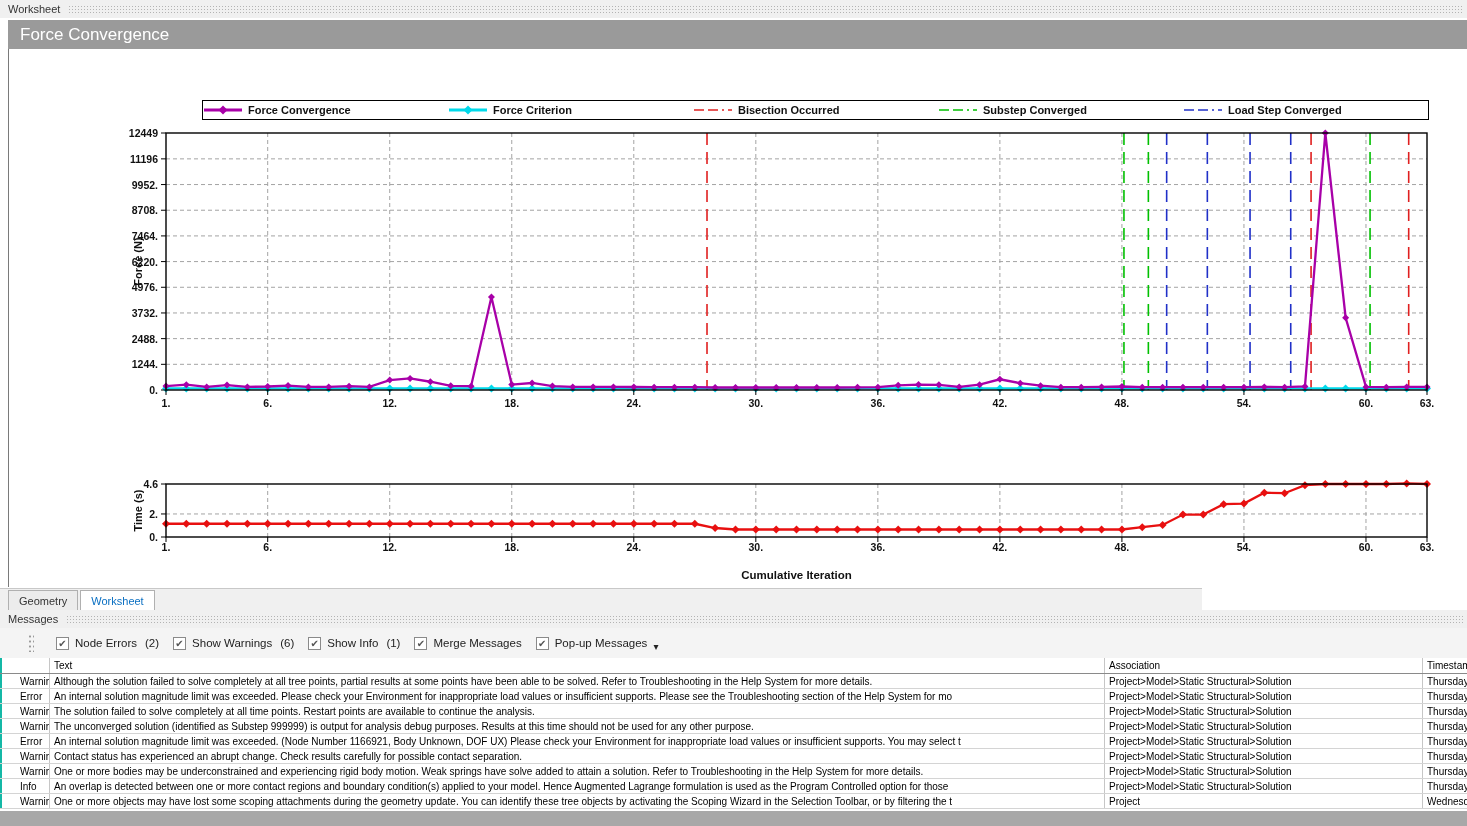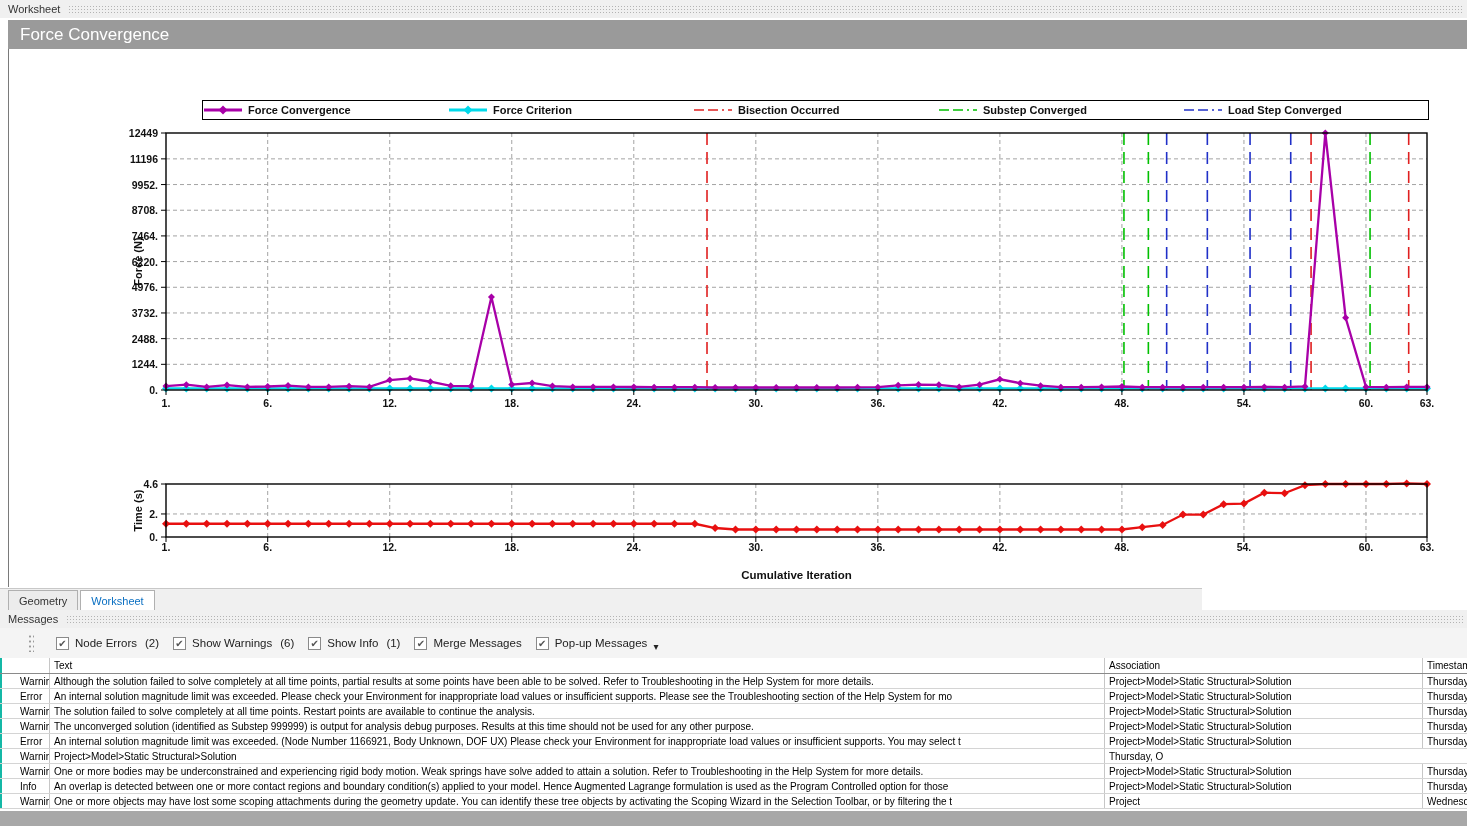--- a/index.html
+++ b/index.html
@@ -456,21 +456,21 @@
 
 <div id="messages-table">
     <div class="trow thead">
       <div class="tcell type"></div>
       <div class="tcell">Text</div>
       <div class="tcell">Association</div>
       <div class="tcell">Timestamp</div>
     </div>
     <div class="trow">
       <div class="tcell type">Warning</div>
-      <div class="tcell">Although the solution failed to solve completely at all time points, partial results at some points have been able to be solved.  Refer to Troubleshooting in the Help System for more details.</div>
+      <div class="tcell">Although the solution failed to solve completely at all tree points, partial results at some points have been able to be solved.  Refer to Troubleshooting in the Help System for more details.</div>
       <div class="tcell">Project&gt;Model&gt;Static Structural&gt;Solution</div>
       <div class="tcell">Thursday, O</div>
     </div>
     <div class="trow">
       <div class="tcell type">Error</div>
       <div class="tcell">An internal solution magnitude limit was exceeded. Please check your Environment for inappropriate load values or insufficient supports.  Please see the Troubleshooting section of the Help System for mo</div>
       <div class="tcell">Project&gt;Model&gt;Static Structural&gt;Solution</div>
       <div class="tcell">Thursday, O</div>
     </div>
     <div class="trow">
@@ -486,20 +486,21 @@
       <div class="tcell">Thursday, O</div>
     </div>
     <div class="trow">
       <div class="tcell type">Error</div>
       <div class="tcell">An internal solution magnitude limit was exceeded. (Node Number 1166921, Body Unknown, DOF UX) Please check your Environment for inappropriate load values or insufficient supports.  You may select t</div>
       <div class="tcell">Project&gt;Model&gt;Static Structural&gt;Solution</div>
       <div class="tcell">Thursday, O</div>
     </div>
     <div class="trow">
       <div class="tcell type">Warning</div>
+      <div class="tcell">Contact status has experienced an abrupt change.  Check results carefully for possible contact separation.</div>
       <div class="tcell">Project&gt;Model&gt;Static Structural&gt;Solution</div>
       <div class="tcell">Thursday, O</div>
     </div>
     <div class="trow">
       <div class="tcell type">Warning</div>
       <div class="tcell">One or more bodies may be underconstrained and experiencing rigid body motion. Weak springs have solve added to attain a solution.  Refer to Troubleshooting in the Help System for more details.</div>
       <div class="tcell">Project&gt;Model&gt;Static Structural&gt;Solution</div>
       <div class="tcell">Thursday, O</div>
     </div>
     <div class="trow">

